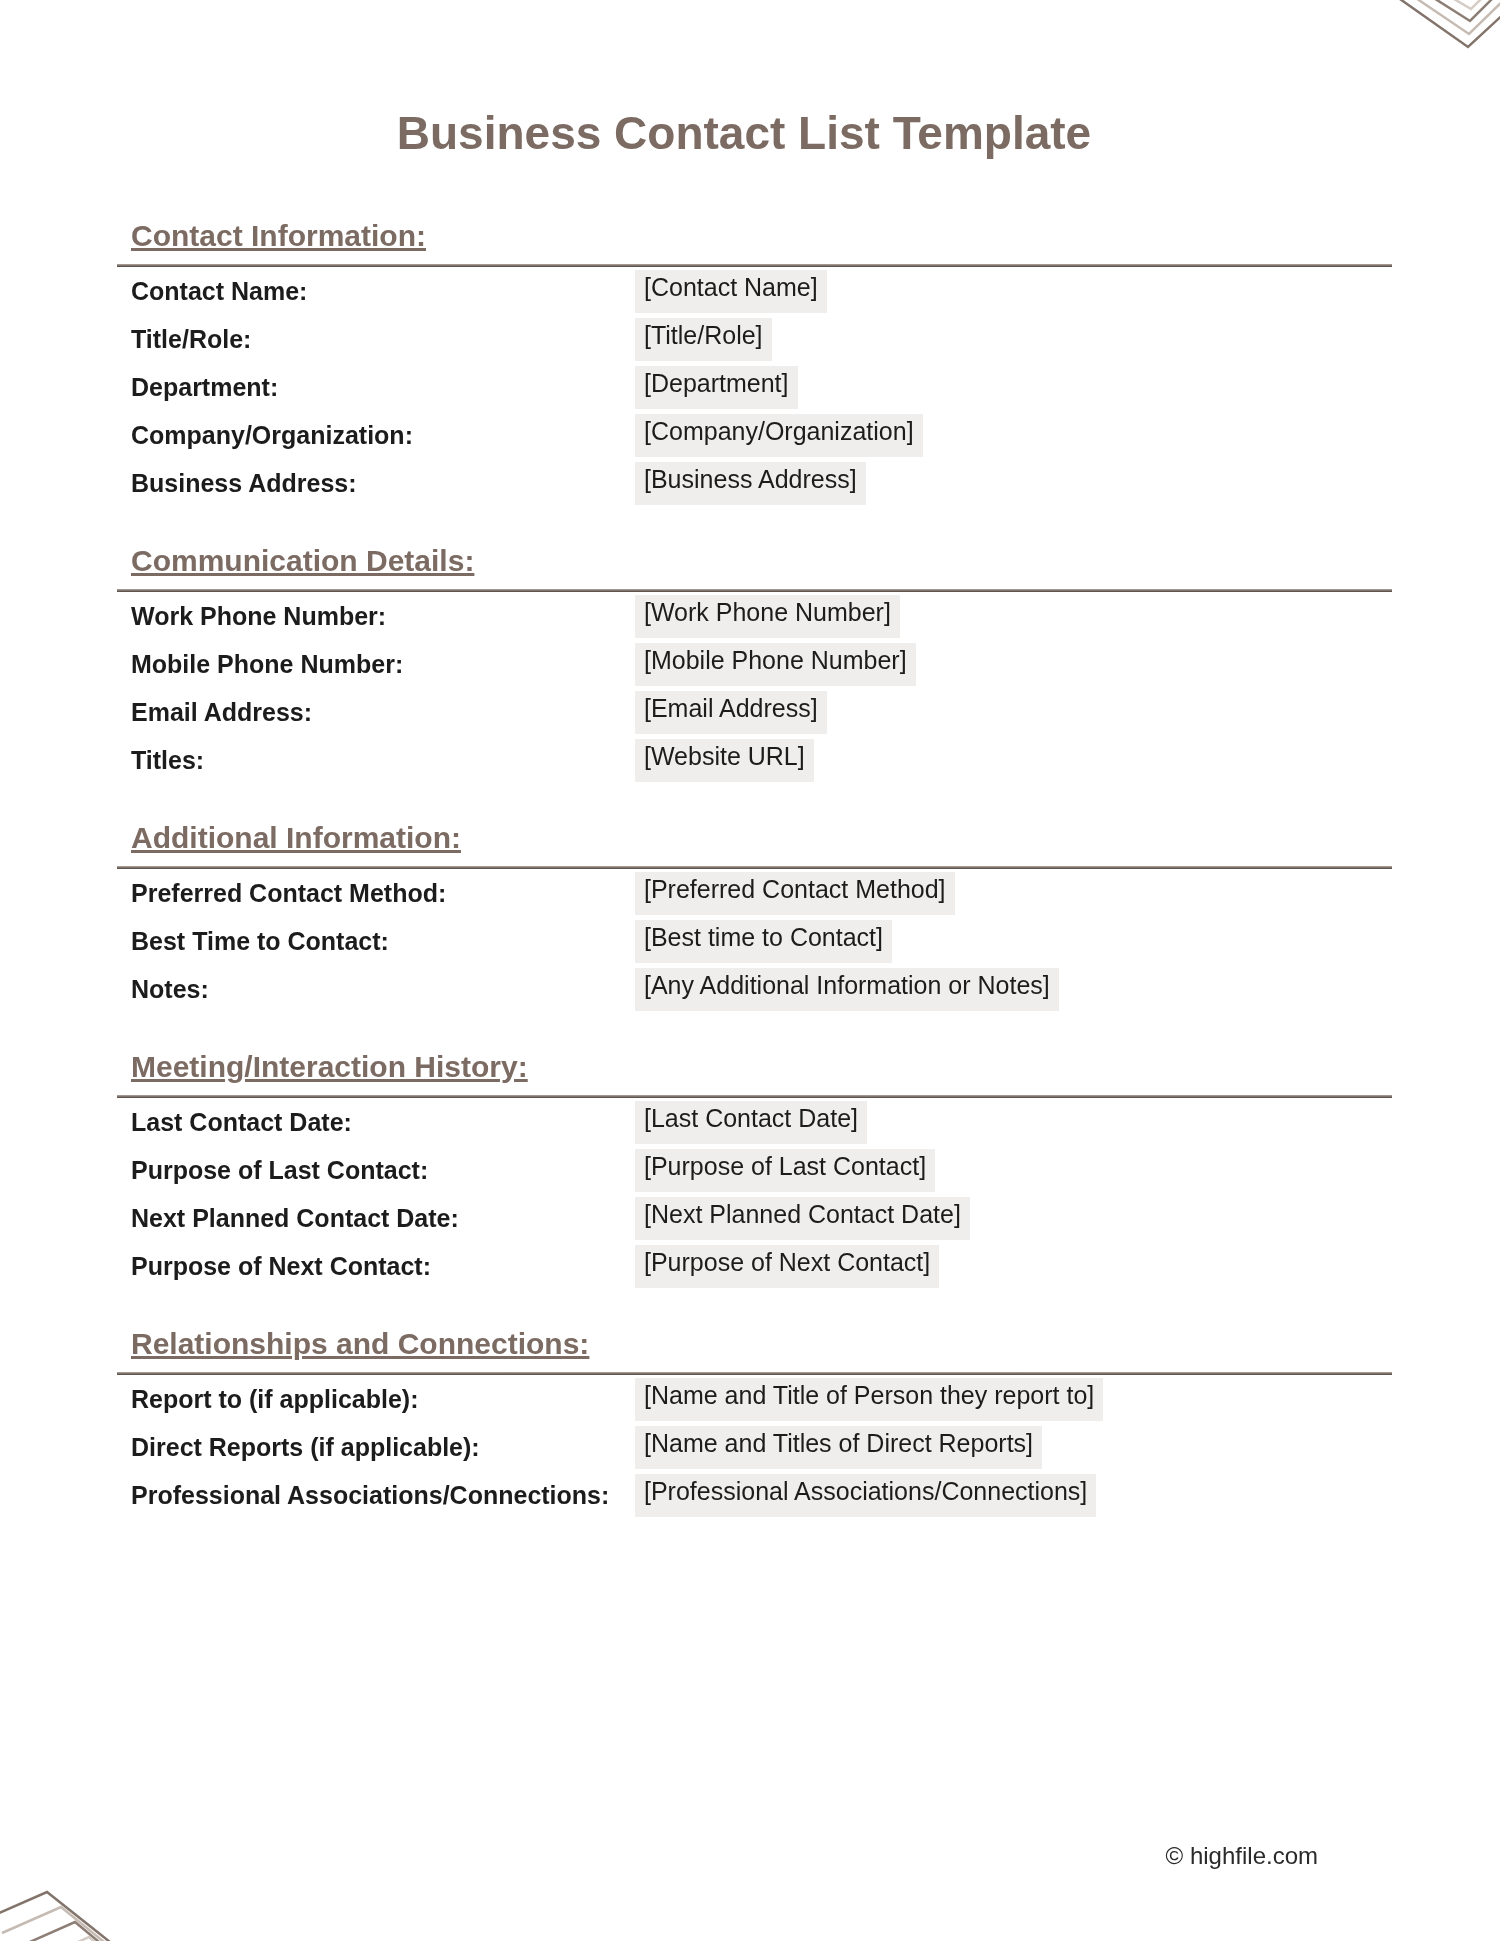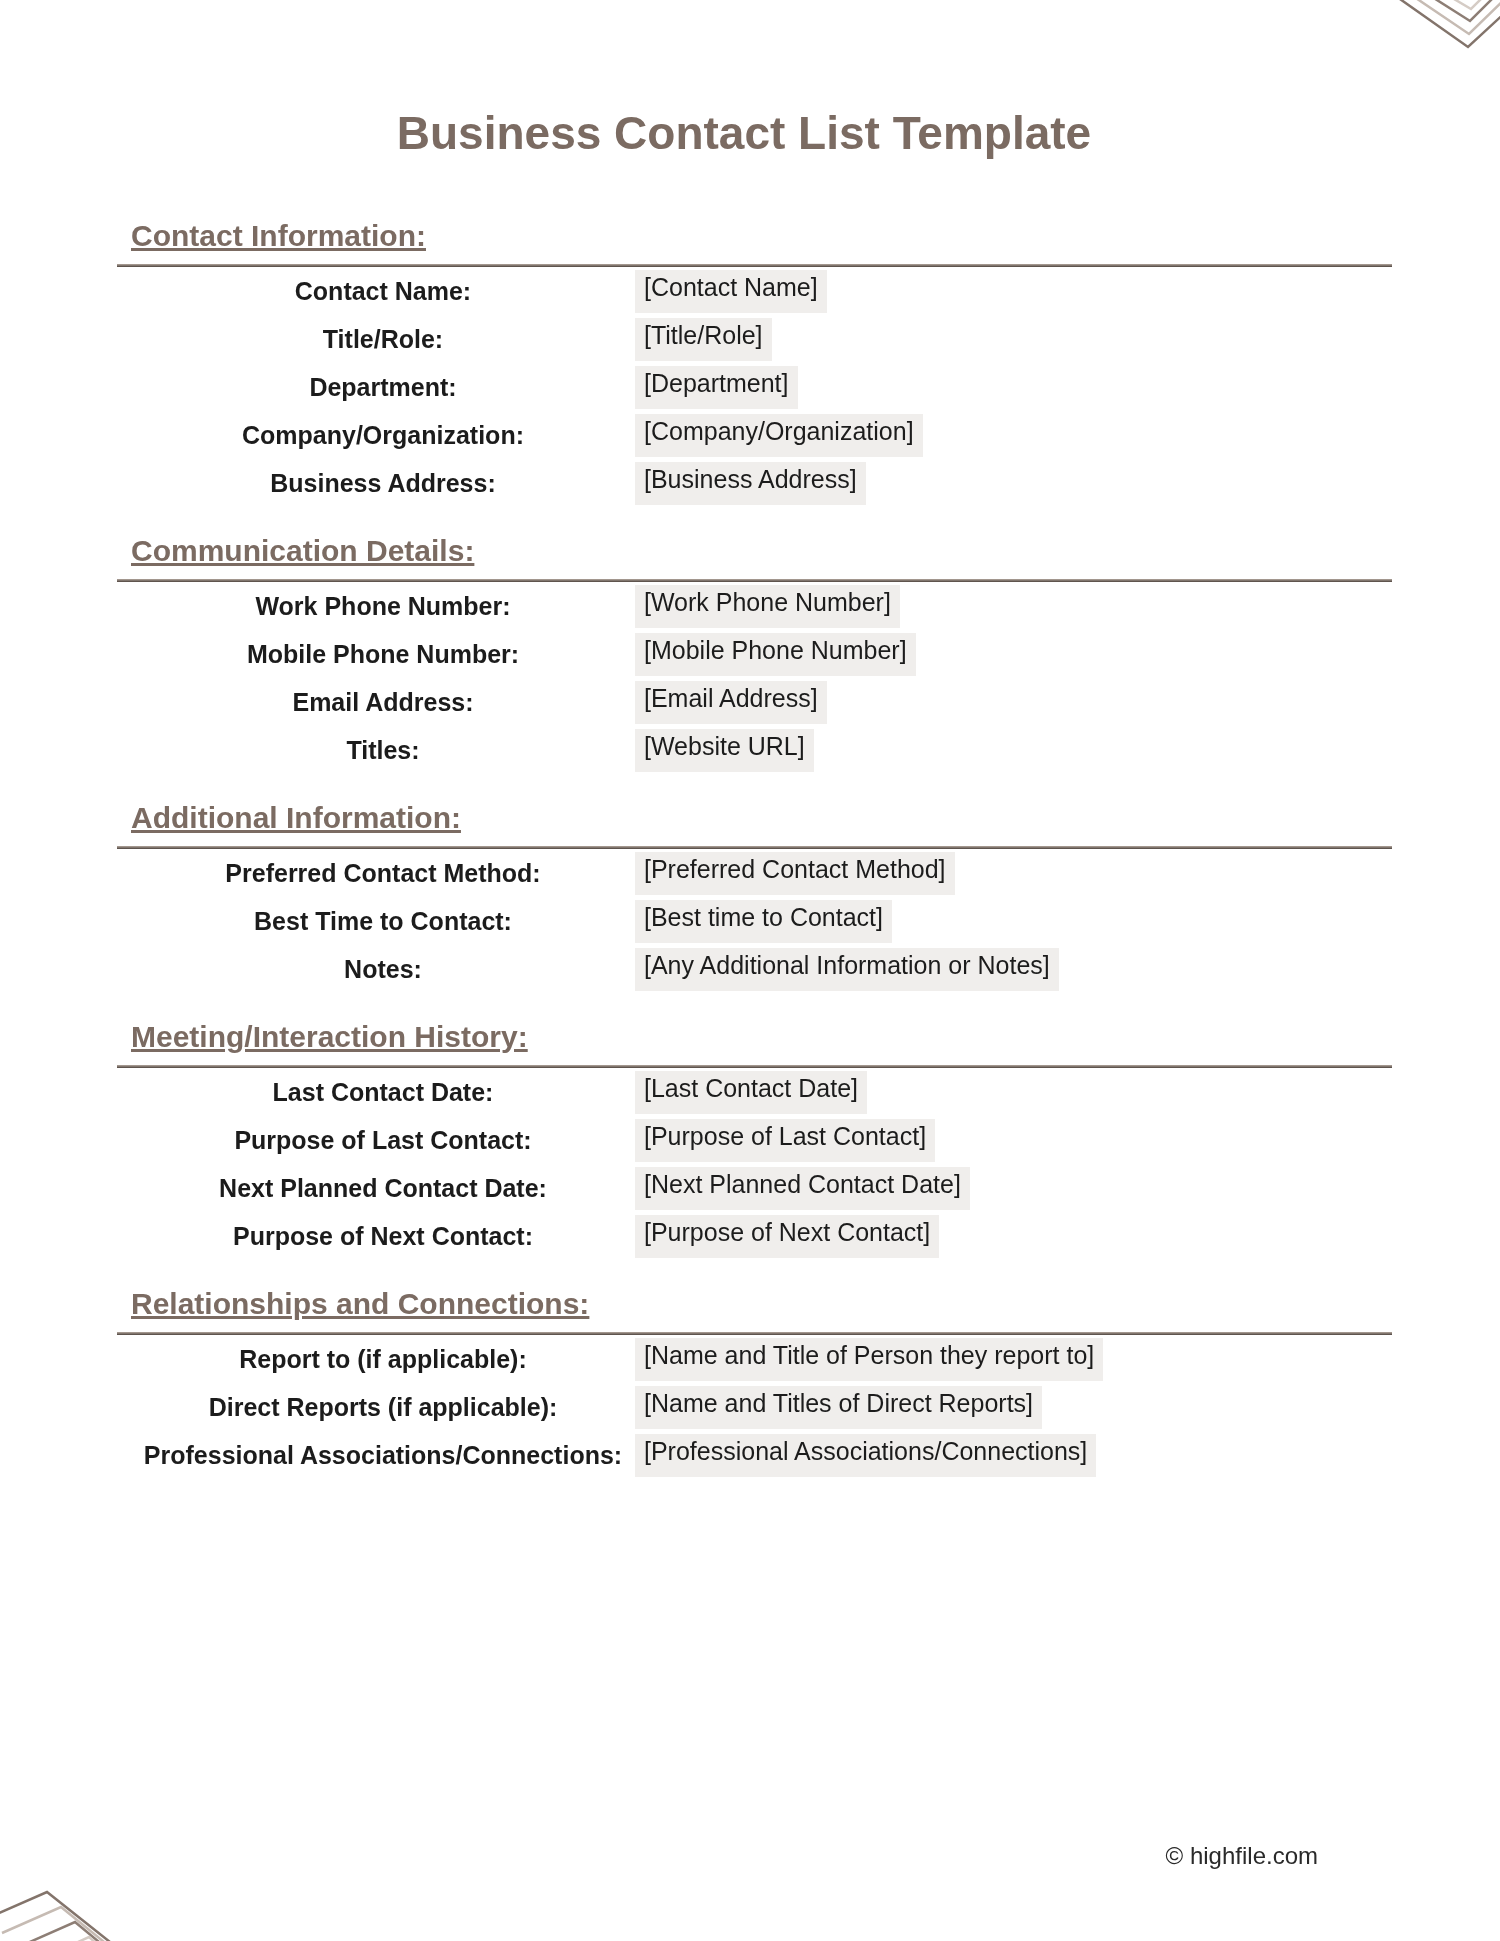--- a/index.html
+++ b/index.html
@@ -15,41 +15,40 @@
     margin:106px 12px 0 0;
     text-align:center;
     font-size:46px;
     font-weight:bold;
     color:#7b6b62;
   }
   .content {
     position:absolute;
     left:117px; right:108px; top:218px;
   }
-  .section + .section { margin-top:26px; }
+  .section + .section { margin-top:36px; }
   .section-heading {
     font-size:30px;
     font-weight:bold;
     color:#7b6b62;
     line-height:36px;
     padding-left:14px;
     margin:0 0 10px 0;
     text-decoration:underline;
   }
   .rule {
     height:3px;
     background:linear-gradient(to bottom,#b3a79e,#4e443e);
   }
   .row {
     display:flex;
     align-items:center;
     height:48px;
     padding-left:14px;
     font-size:25px;
-    text-align:center;
   }
   .row .label {
     font-weight:bold;
     flex:0 0 504px;
     white-space:nowrap;
   }
   .row .value {
     background:#f0eeec;
     padding:3px 9px 11px 9px;
     white-space:nowrap;

